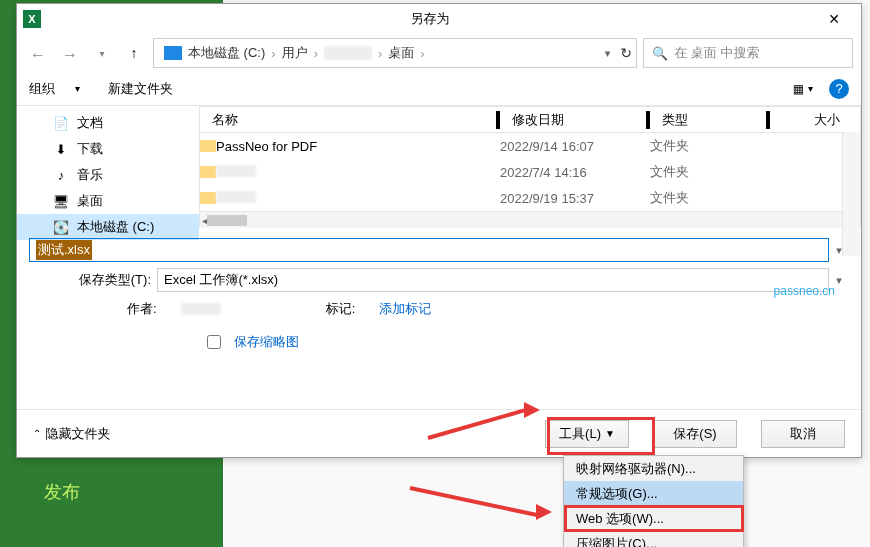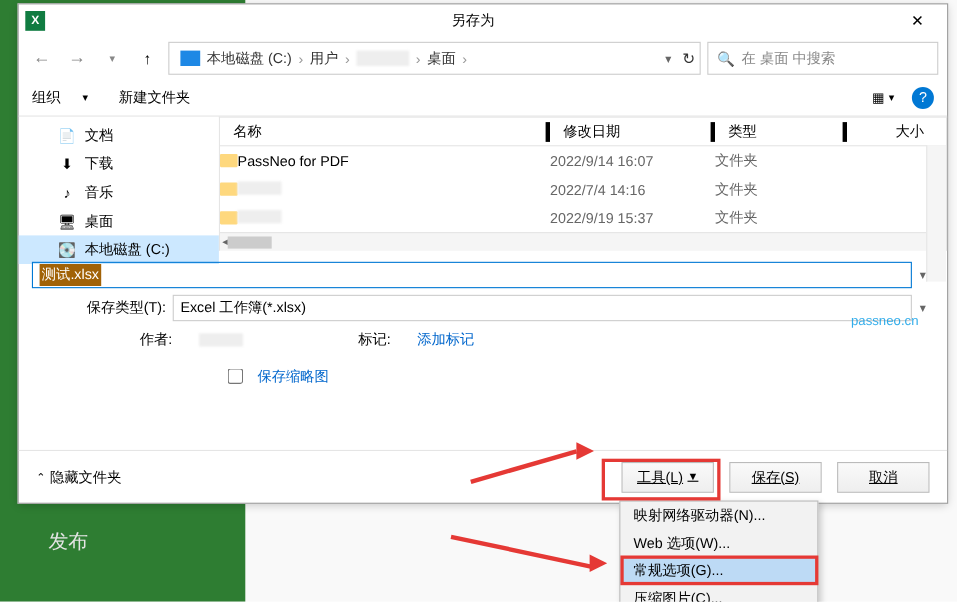--- a/index.html
+++ b/index.html
@@ -1,18 +1,18 @@
 <!DOCTYPE html>
 <html><head>
 <meta charset="utf-8">
 <style>
   * { box-sizing: border-box; font-family: "Segoe UI","Microsoft YaHei",sans-serif; }
   body { margin:0; width:870px; height:547px; background:#f9f9f9; position:relative; }
   .bg-sidebar { position:absolute; left:0; top:0; width:223px; height:547px; background:#2e7d32; }
-  .bg-sidebar .pub { color:#e5e5e5; font-size:18px; position:absolute; left:44px; top:480px; }
+  .bg-sidebar .pub { color:#bef264; font-size:18px; position:absolute; left:44px; top:480px; }
   .dlg { position:absolute; left:16px; top:3px; width:846px; height:455px; background:#fff; border:1px solid #999; box-shadow:0 2px 8px rgba(0,0,0,.2); }
   .titlebar { display:flex; align-items:center; height:30px; padding:0 6px; }
   .titlebar .icon { width:18px; height:18px; background:#107c41; display:flex; align-items:center; justify-content:center; color:#fff; font-size:11px; font-weight:bold; margin-right:6px; }
   .titlebar .title { font-size:13px; flex:1;text-align:center; }
   .titlebar .close { width:42px; height:30px; display:flex; align-items:center; justify-content:center; cursor:pointer; font-size:14px; }
   .nav { height:38px; display:flex; align-items:center; padding:0 8px; gap:6px; }
   .nav .arrow { width:26px; height:26px; display:flex; align-items:center; justify-content:center; color:#888; font-size:16px; }
   .nav .up { width:26px; height:26px; display:flex; align-items:center; justify-content:center; font-size:14px; }
   .crumb { flex:1; height:30px; border:1px solid #ccc; display:flex; align-items:center; font-size:13px; color:#333; padding:0 4px; }
   .crumb .pc { width:18px; height:14px; background:#1e88e5; margin:0 6px; }
@@ -49,21 +49,21 @@
   .frow2 .inp { flex:1; height:24px; border:1px solid #ccc; padding:0 6px; display:flex; align-items:center; font-size:13px; }
   .frow2 .inp.sel { border:1px solid #0078d4; }
   .frow2 .inp .hl { background:#a16207; color:#fff; padding:1px 2px; }
   .frow2 .dd2 { width:20px; text-align:center; color:#666; font-size:11px; }
   .frow3 { display:flex; align-items:center; padding:0 0 0 98px; gap:24px; margin-top:8px; }
   .frow3 .blurbox2 { display:inline-block; background:#eee; width:40px; height:12px; filter:blur(1px); }
   .tag { color:#0066cc; }
   .chk { display:flex; align-items:center; gap:10px; margin-left:174px; margin-top:14px; color:#0066cc; font-size:13px; }
   .btnrow { display:flex; align-items:center; position:absolute; left:0; right:0; bottom:0; height:48px; border-top:1px solid #e5e5e5; padding:0 16px; }
   .btnrow .hide { display:flex; align-items:center; gap:4px; font-size:13px; }
-  .btnrow .right2 { margin-left:auto; display:flex; align-items:flex-start; gap:14px;text-decoration:underline; }
+  .btnrow .right2 { margin-left:auto; display:flex; align-items:flex-start; gap:24px; }
   .btn { min-width:84px; height:28px; border:1px solid #bbb; background:linear-gradient(#fafafa,#eee); font-size:13px; display:flex; align-items:center; justify-content:center; gap:4px; padding:0 12px; }
   .btn .car { font-size:10px; }
   .highlight-red { position:absolute; border:3px solid #e53935; pointer-events:none; }
   .menu { position:absolute; left:563px; top:455px; width:181px; background:#f2f2f2; border:1px solid #bbb; box-shadow:2px 2px 6px rgba(0,0,0,.2); font-size:13px; }
   .menu .mi { height:25px; display:flex; align-items:center; padding-left:12px; }
   .menu .mi.hov { background:#bddaf5; }
   .arrow-red { position:absolute; pointer-events:none; }
   .arrow-red .line { position:absolute; background:#e53935; height:4px; }
   .arrow-red .head { position:absolute; width:0; height:0; border-left:16px solid #e53935; border-top:8px solid transparent; border-bottom:8px solid transparent; }
   .watermark { position:absolute; right:35px; top:284px; color:#0099e5; font-size:12px; opacity:.8; font-family:Arial; pointer-events:none; }
@@ -223,22 +223,22 @@
       <div class="btn">保存(S)</div>
       <div class="btn">取消</div>
     </div>
   </div>
 
   <div class="scroll-right"></div>
 </div>
 
 <div class="menu" id="menu">
     <div class="mi">映射网络驱动器(N)...</div>
+    <div class="mi hov">常规选项(G)...</div>
     <div class="mi">Web 选项(W)...</div>
-    <div class="mi hov">常规选项(G)...</div>
     <div class="mi">压缩图片(C)...</div>
   </div>
 
 <div class="highlight-red" style="left:547px; top:417px; width:108px; height:38px;"></div>
 <div class="highlight-red" style="left:564px; top:505px; width:180px; height:27px;"></div>
 
 <div class="arrow-red" style="left:428px; top:400px; width:120px; height:40px;">
   <div class="line" style="left:0; top:36px; width:100px; transform:rotate(-16deg); transform-origin:left center;"></div>
   <div class="head" style="left:96px; top:2px;"></div>
 </div>

